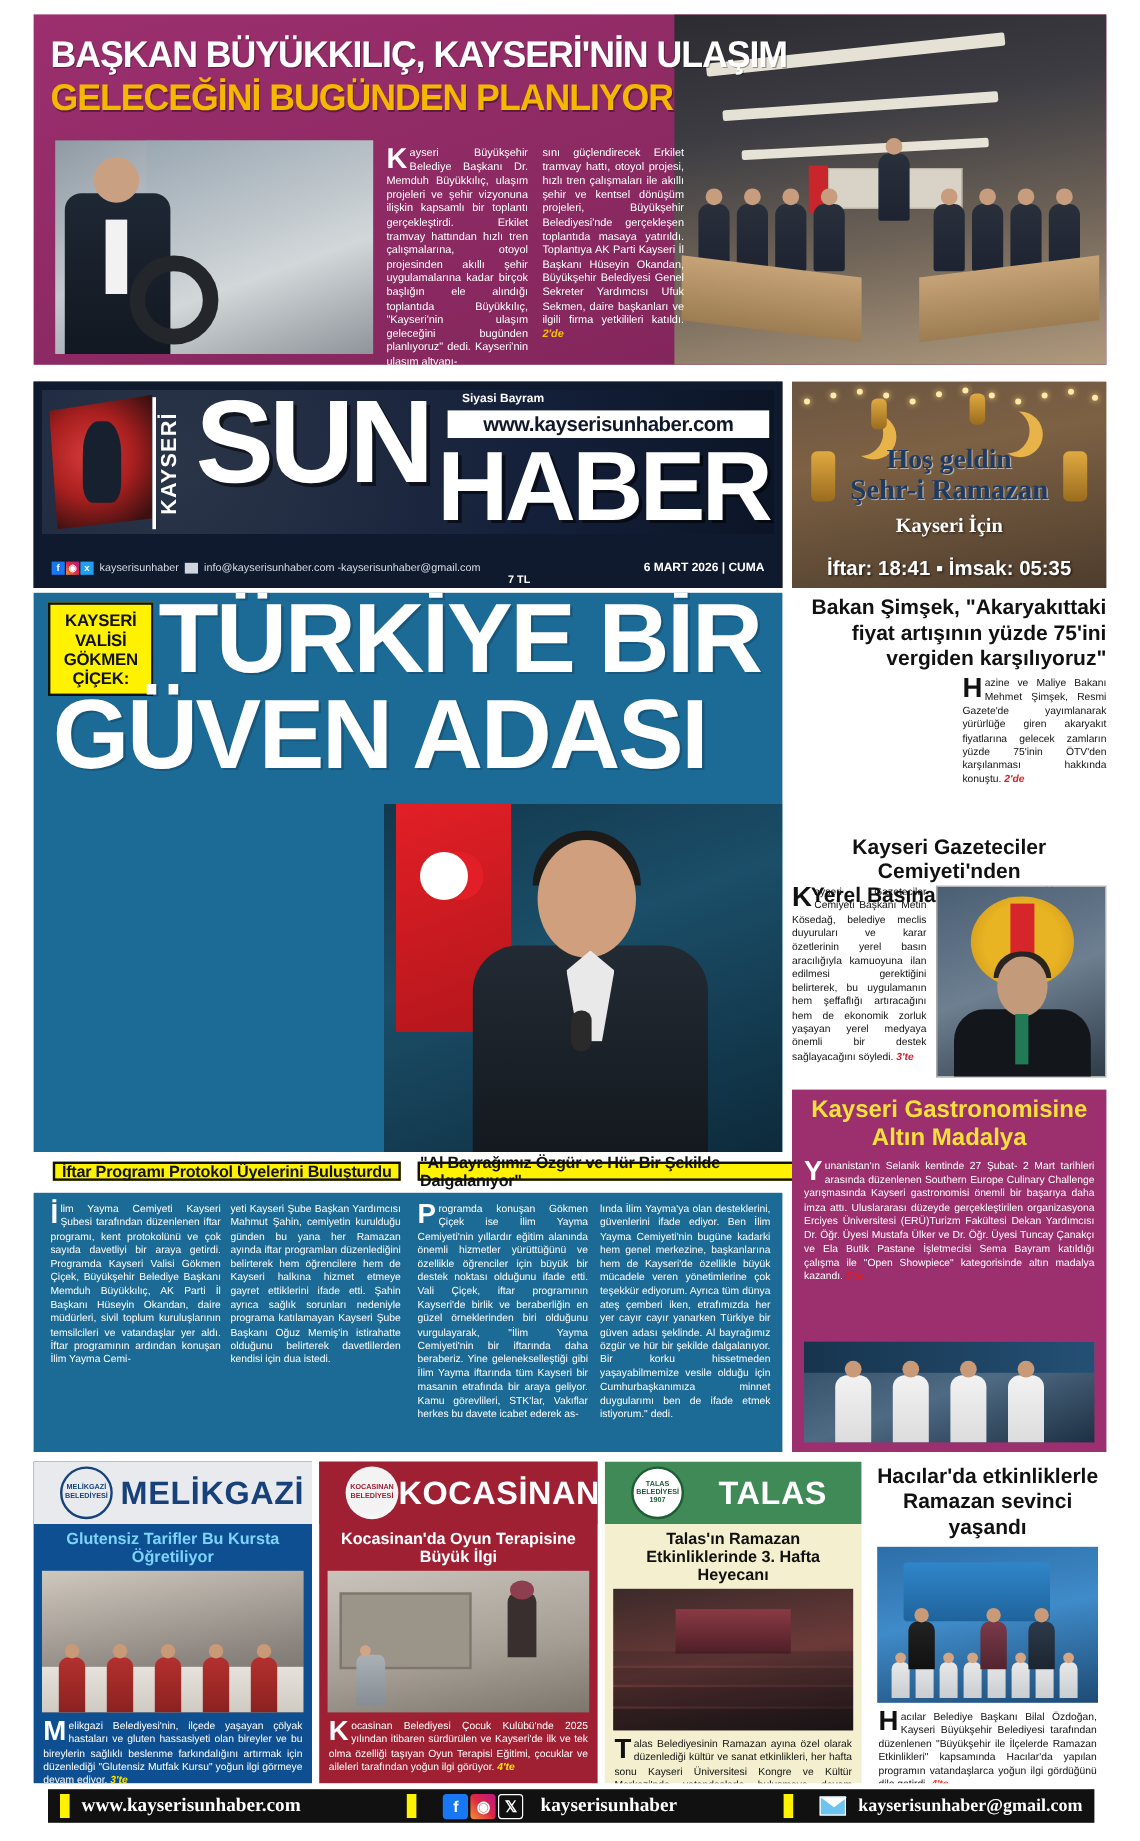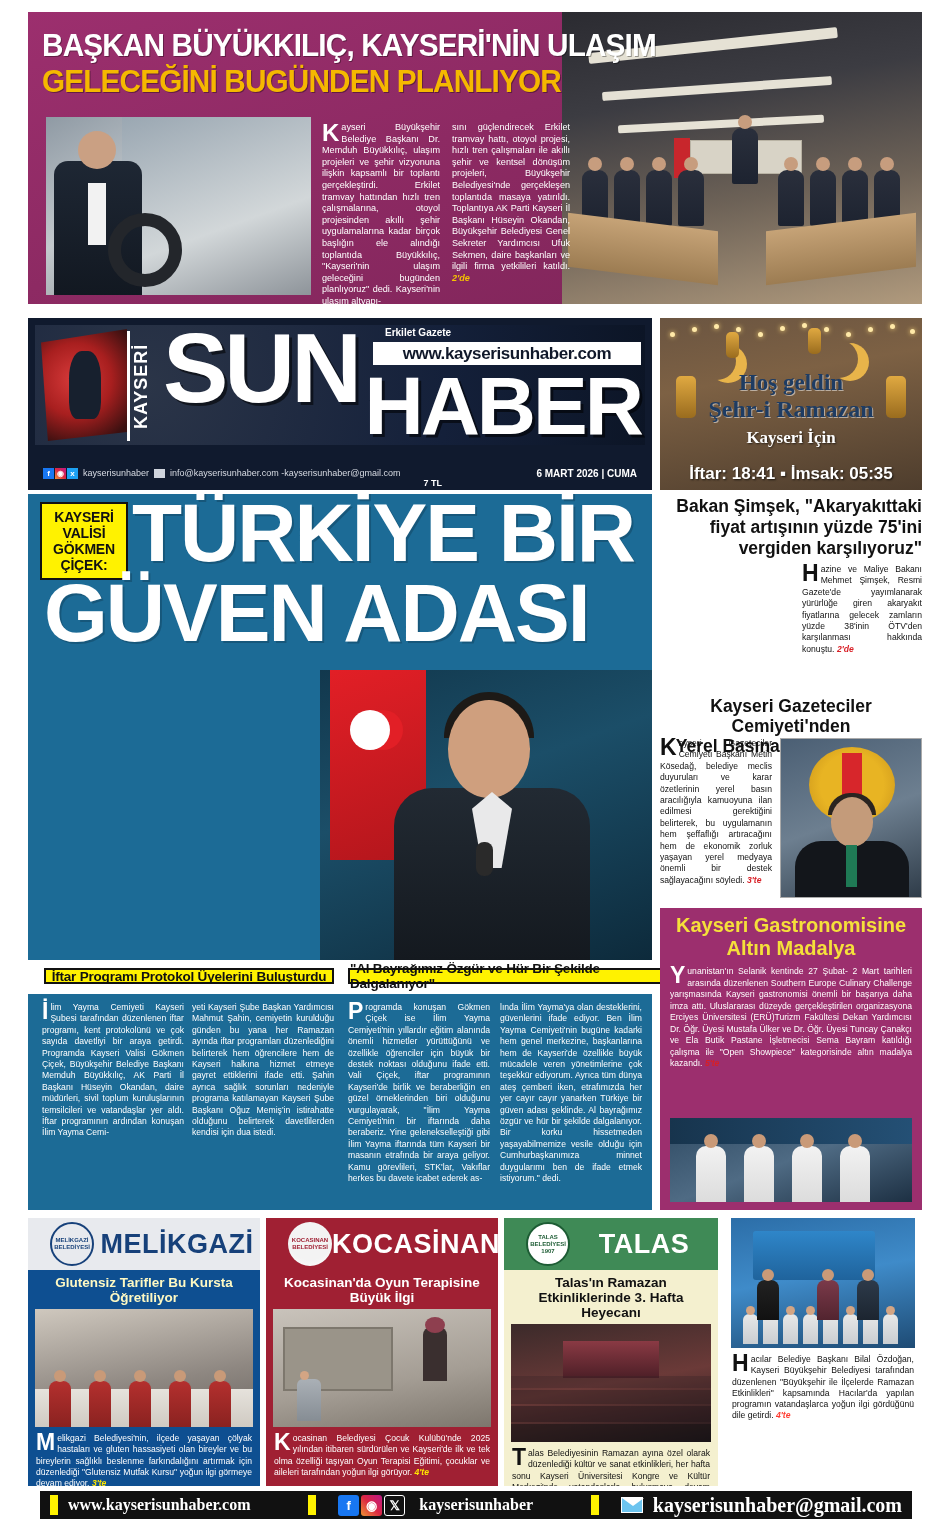--- a/index.html
+++ b/index.html
@@ -413,21 +413,21 @@
     font-family:"Liberation Sans Narrow","Liberation Sans",sans-serif;
   }
   .dist.melikgazi .dist-name { color:#17417a; }
   .dist.kocasinan .dist-name { color:#ffffff; }
   .dist.talas .dist-name { color:#ffffff; }
 
   .dist-sub {
     text-align:center; font-weight:800; font-size:13.5px; padding:5px 4px 4px;
     font-family:"Liberation Sans Narrow","Liberation Sans",sans-serif;
   }
-  .dist.melikgazi .dist-sub { color:#fef9c3; }
+  .dist.melikgazi .dist-sub { color:#7dd3fc; }
   .dist.kocasinan .dist-sub { color:#fff; }
   .dist.talas .dist-sub { color:#111; }
 
   .dist-photo { margin:0 7px; height:118px; overflow:hidden; position:relative; }
   .dist.melikgazi .dist-photo { background:linear-gradient(170deg,#cfc8be,#8e8781 60%,#6a6560); }
   .dist.kocasinan .dist-photo { background:linear-gradient(170deg,#c9c3bb,#a49d94 60%,#7d766d); }
   .dist.talas .dist-photo { background:linear-gradient(170deg,#3b2a2a,#6b3a38 50%,#20181b); }
   .dist.hacilar .dist-photo { background:linear-gradient(170deg,#2c6ea8,#3f8bc9 45%,#1e4b74); }
 
   .ph-person {
@@ -478,21 +478,21 @@
   }
   .fs-f{ background:#1877f2; } .fs-i{ background:linear-gradient(45deg,#f09433,#dc2743,#bc1888);} .fs-x{ background:#111; border:1px solid #fff;}
   .f-handle { color:#fff; font-family:"Liberation Serif",serif; font-weight:700; font-size:16px; margin-left:14px; }
   .f-mailico {
     width:22px;height:16px;background:#6cc4ef;margin-left:12px;position:relative;border:1px solid #fff;
   }
   .f-mailico:after{
     content:""; position:absolute; left:0;top:0;width:0;height:0;
     border-left:11px solid transparent;border-right:11px solid transparent;border-top:8px solid #fff;
   }
-  .f-mail { color:#fff; font-family:"Liberation Serif",serif; font-weight:700; font-size:20px; margin-left:10px; }
+  .f-mail { color:#fff; font-family:"Liberation Serif",serif; font-weight:700; font-size:15px; margin-left:10px; }
 </style>
 </head>
 <body>
 
 <div class="page">
 
   <div class="topbanner">
     <div class="tb-photo-meeting">
       <div class="beam" style="left:26px;top:28px;width:250px;height:11px;transform:rotate(-6deg)"></div>
       <div class="beam" style="left:40px;top:72px;width:230px;height:9px;transform:rotate(-4deg)"></div>
@@ -531,21 +531,21 @@
       <span class="pagref">2'de</span>
     </div>
   </div>
 
   <div class="masthead">
     <div class="mh-inner">
       <div class="mh-flagfig"></div>
       <div class="mh-kayseri">KAYSERİ</div>
       <div class="mh-sun">SUN</div>
       <div class="mh-haber">HABER</div>
-      <div class="mh-siyasi">Erkilet Gazete</div>
+      <div class="mh-siyasi">Siyasi Bayram</div>
       <div class="mh-url">www.kayserisunhaber.com</div>
     </div>
     <div class="mh-infobar">
       <span class="soc-mini">
         <i class="soc-f">f</i>
         <i class="soc-i">◉</i>
         <i class="soc-x">x</i>
       </span>
       <span>kayserisunhaber</span>
       <span class="mh-mail-ico"></span>
@@ -611,21 +611,21 @@
     <span class="dropcap">İ</span><span>lim Yayma Cemiyeti Kayseri Şubesi tarafından düzenlenen iftar programı, kent protokolünü ve çok sayıda davetliyi bir araya getirdi. Programda Kayseri Valisi Gökmen Çiçek, Büyükşehir Belediye Başkanı Memduh Büyükkılıç, AK Parti İl Başkanı Hüseyin Okandan, daire müdürleri, sivil toplum kuruluşlarının temsilcileri ve vatandaşlar yer aldı. İftar programının ardından konuşan İlim Yayma Cemi-</span>
   </div>
   <div class="bodycol c2">yeti Kayseri Şube Başkan Yardımcısı Mahmut Şahin, cemiyetin kurulduğu günden bu yana her Ramazan ayında iftar programları düzenlediğini belirterek hem öğrencilere hem de Kayseri halkına hizmet etmeye gayret ettiklerini ifade etti. Şahin ayrıca sağlık sorunları nedeniyle programa katılamayan Kayseri Şube Başkanı Oğuz Memiş'in istirahatte olduğunu belirterek davetlilerden kendisi için dua istedi.</div>
   <div class="bodycol c3">
     <span class="dropcap">P</span><span>rogramda konuşan Gökmen Çiçek ise İlim Yayma Cemiyeti'nin yıllardır eğitim alanında önemli hizmetler yürüttüğünü ve özellikle öğrenciler için büyük bir destek noktası olduğunu ifade etti. Vali Çiçek, iftar programının Kayseri'de birlik ve beraberliğin en güzel örneklerinden biri olduğunu vurgulayarak, "İlim Yayma Cemiyeti'nin bir iftarında daha beraberiz. Yine gelenekselleştiği gibi İlim Yayma iftarında tüm Kayseri bir masanın etrafında bir araya geliyor. Kamu görevlileri, STK'lar, Vakıflar herkes bu davete icabet ederek as-</span>
   </div>
   <div class="bodycol c4">lında İlim Yayma'ya olan desteklerini, güvenlerini ifade ediyor. Ben İlim Yayma Cemiyeti'nin bugüne kadarki hem genel merkezine, başkanlarına hem de Kayseri'de özellikle büyük mücadele veren yönetimlerine çok teşekkür ediyorum. Ayrıca tüm dünya ateş çemberi iken, etrafımızda her yer cayır cayır yanarken Türkiye bir güven adası şeklinde. Al bayrağımız özgür ve hür bir şekilde dalgalanıyor. Bir korku hissetmeden yaşayabilmemize vesile olduğu için Cumhurbaşkanımıza minnet duygularımı ben de ifade etmek istiyorum." dedi.</div>
 
   <div class="simsek-head">Bakan Şimşek, "Akaryakıttaki fiyat artışının yüzde 75'ini vergiden karşılıyoruz"</div>
   <div class="simsek-text">
-    <span class="dropcap">H</span><span>azine ve Maliye Bakanı Mehmet Şimşek, Resmi Gazete'de yayımlanarak yürürlüğe giren akaryakıt fiyatlarına gelecek zamların yüzde 38'inin ÖTV'den karşılanması hakkında konuştu.</span>
+    <span class="dropcap">H</span><span>azine ve Maliye Bakanı Mehmet Şimşek, Resmi Gazete'de yayımlanarak yürürlüğe giren akaryakıt fiyatlarına gelecek zamların yüzde 75'inin ÖTV'den karşılanması hakkında konuştu.</span>
     <span class="pg-red">2'de</span>
   </div>
 
   <div class="gazeteci-head">
     <div>Kayseri Gazeteciler Cemiyeti'nden</div>
     <div>Yerel Basına Destek Çağrısı</div>
   </div>
   <div class="gazeteci-text">
     <span class="dropcap">K</span><span>ayseri Gazeteciler Cemiyeti Başkanı Metin Kösedağ, belediye meclis duyuruları ve karar özetlerinin yerel basın aracılığıyla kamuoyuna ilan edilmesi gerektiğini belirterek, bu uygulamanın hem şeffaflığı artıracağını hem de ekonomik zorluk yaşayan yerel medyaya önemli bir destek sağlayacağını söyledi.</span>
     <span class="pg-red">3'te</span>
@@ -707,20 +707,24 @@
       <div class="ph-seatrow" style="bottom:38px;height:14px;background:rgba(40,26,30,.38)"></div>
       <div class="ph-seatrow" style="bottom:54px;height:12px;background:rgba(50,32,36,.3)"></div>
     </div>
     <div class="dist-text">
       <span class="dropcap">T</span><span>alas Belediyesinin Ramazan ayına özel olarak düzenlediği kültür ve sanat etkinlikleri, her hafta sonu Kayseri Üniversitesi Kongre ve Kültür Merkezi'nde vatandaşlarla buluşmaya devam ediyor.</span>
       
     </div>
   </div>
 
   <div class="dist hacilar">
+    <div class="hacilar-head">
+      <div>Hacılar'da etkinliklerle</div>
+      <div>Ramazan sevinci yaşandı</div>
+    </div>
     <div class="dist-photo" style="height:130px">
       <div class="ph-banner"></div>
       <div class="ph-kid" style="left:12px"></div>
         <div class="ph-kid" style="left:32px"></div>
       <div class="ph-kid" style="left:52px"></div>
         <div class="ph-kid" style="left:72px"></div>
       <div class="ph-kid" style="left:92px"></div>
         <div class="ph-kid" style="left:112px"></div>
       <div class="ph-kid" style="left:132px"></div>
         <div class="ph-kid" style="left:152px"></div>

